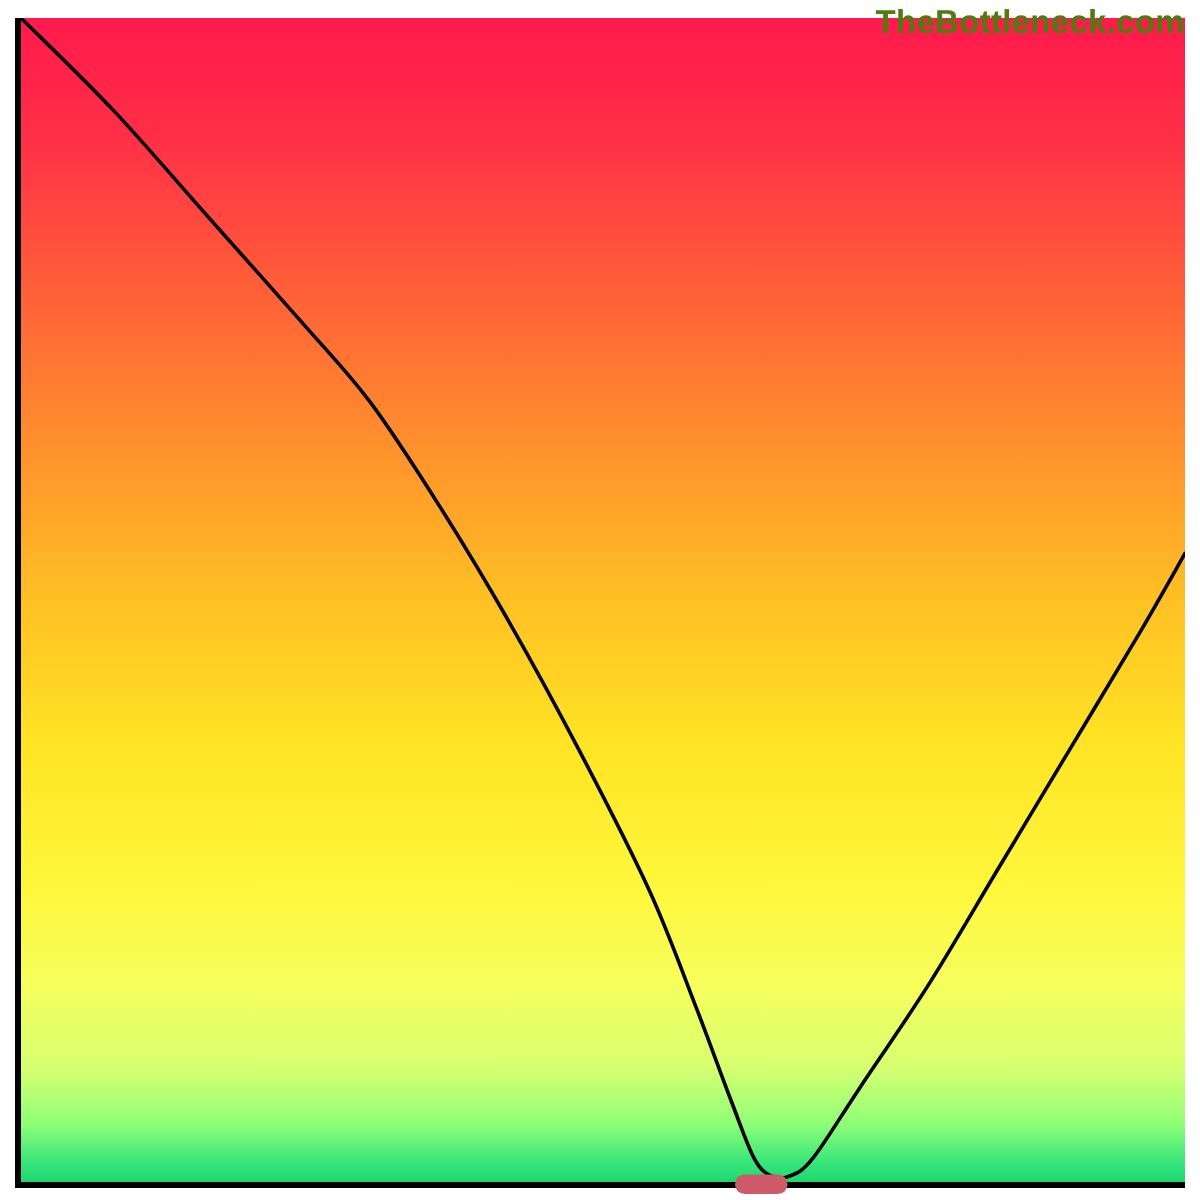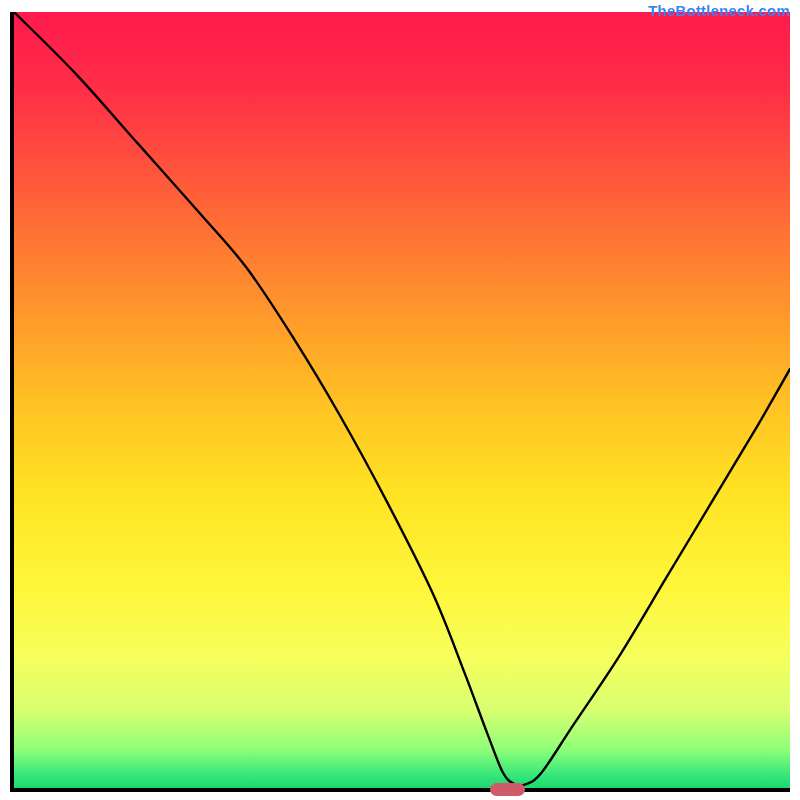--- a/index.html
+++ b/index.html
@@ -13,23 +13,23 @@
   }
   .chart-wrap {
     position: relative;
     width: 800px;
     height: 800px;
   }
   .watermark {
     position: absolute;
     top: 2px;
     right: 10px;
-    font-size: 15px;
+    font-size: 22px;
     font-weight: 600;
-    color: #3b82f6;
+    color: #4d7c0f;
     letter-spacing: 0.2px;
     z-index: 20;
   }
   .plot {
     position: absolute;
     left: 10px;
     top: 12px;
     width: 780px;
     height: 780px;
     border-left: 4px solid #000;

